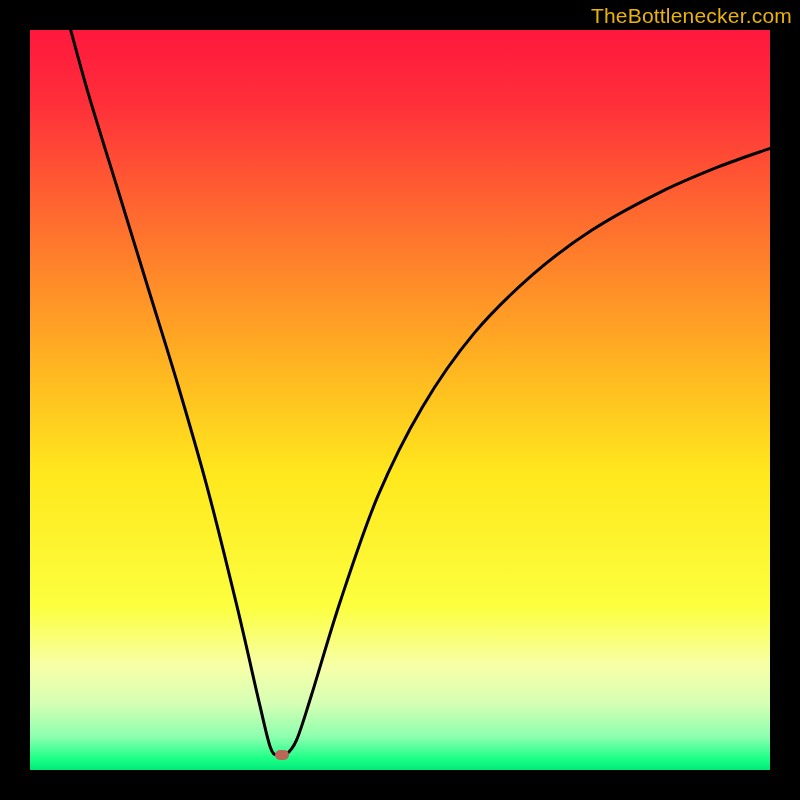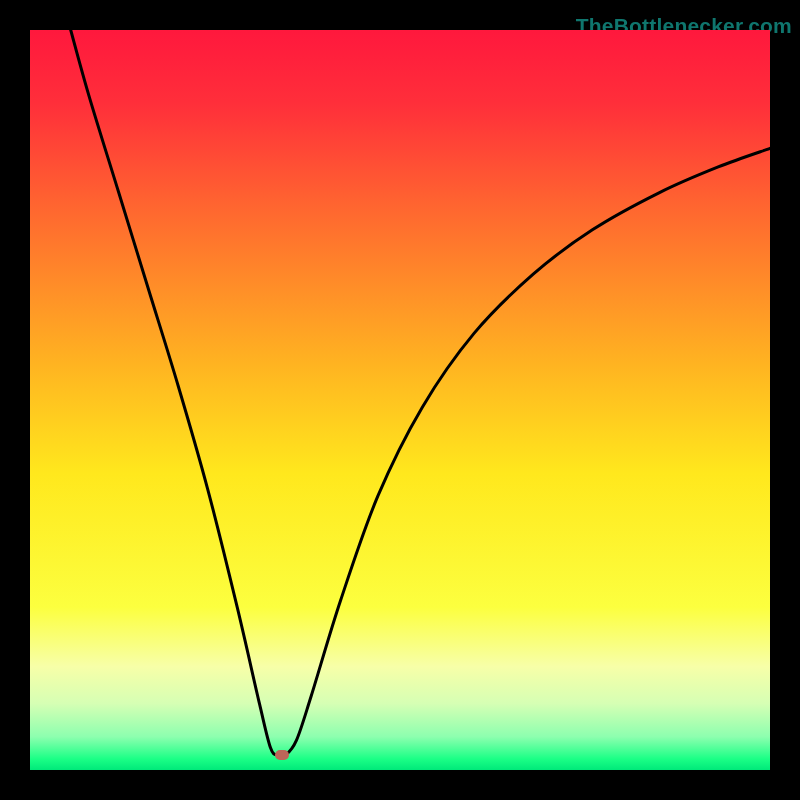--- a/index.html
+++ b/index.html
@@ -39,26 +39,26 @@
   .marker {
     position: absolute;
     width: 14px;
     height: 10px;
     border-radius: 5px;
     background: #bb6659;
     transform: translate(-50%, -50%);
   }
   .watermark {
     position: absolute;
-    top: 14px;
+    top: 4px;
     right: 8px;
     font-family: Arial, Helvetica, sans-serif;
     font-size: 21px;
-    color: #0f766e;
-    font-weight: 700;
+    color: #eab308;
+    font-weight: 400;
     letter-spacing: 0.2px;
   }
 </style>
 </head>
 <body>
 
 <div class="frame">
 
   <div class="watermark">TheBottlenecker.com</div>
 

